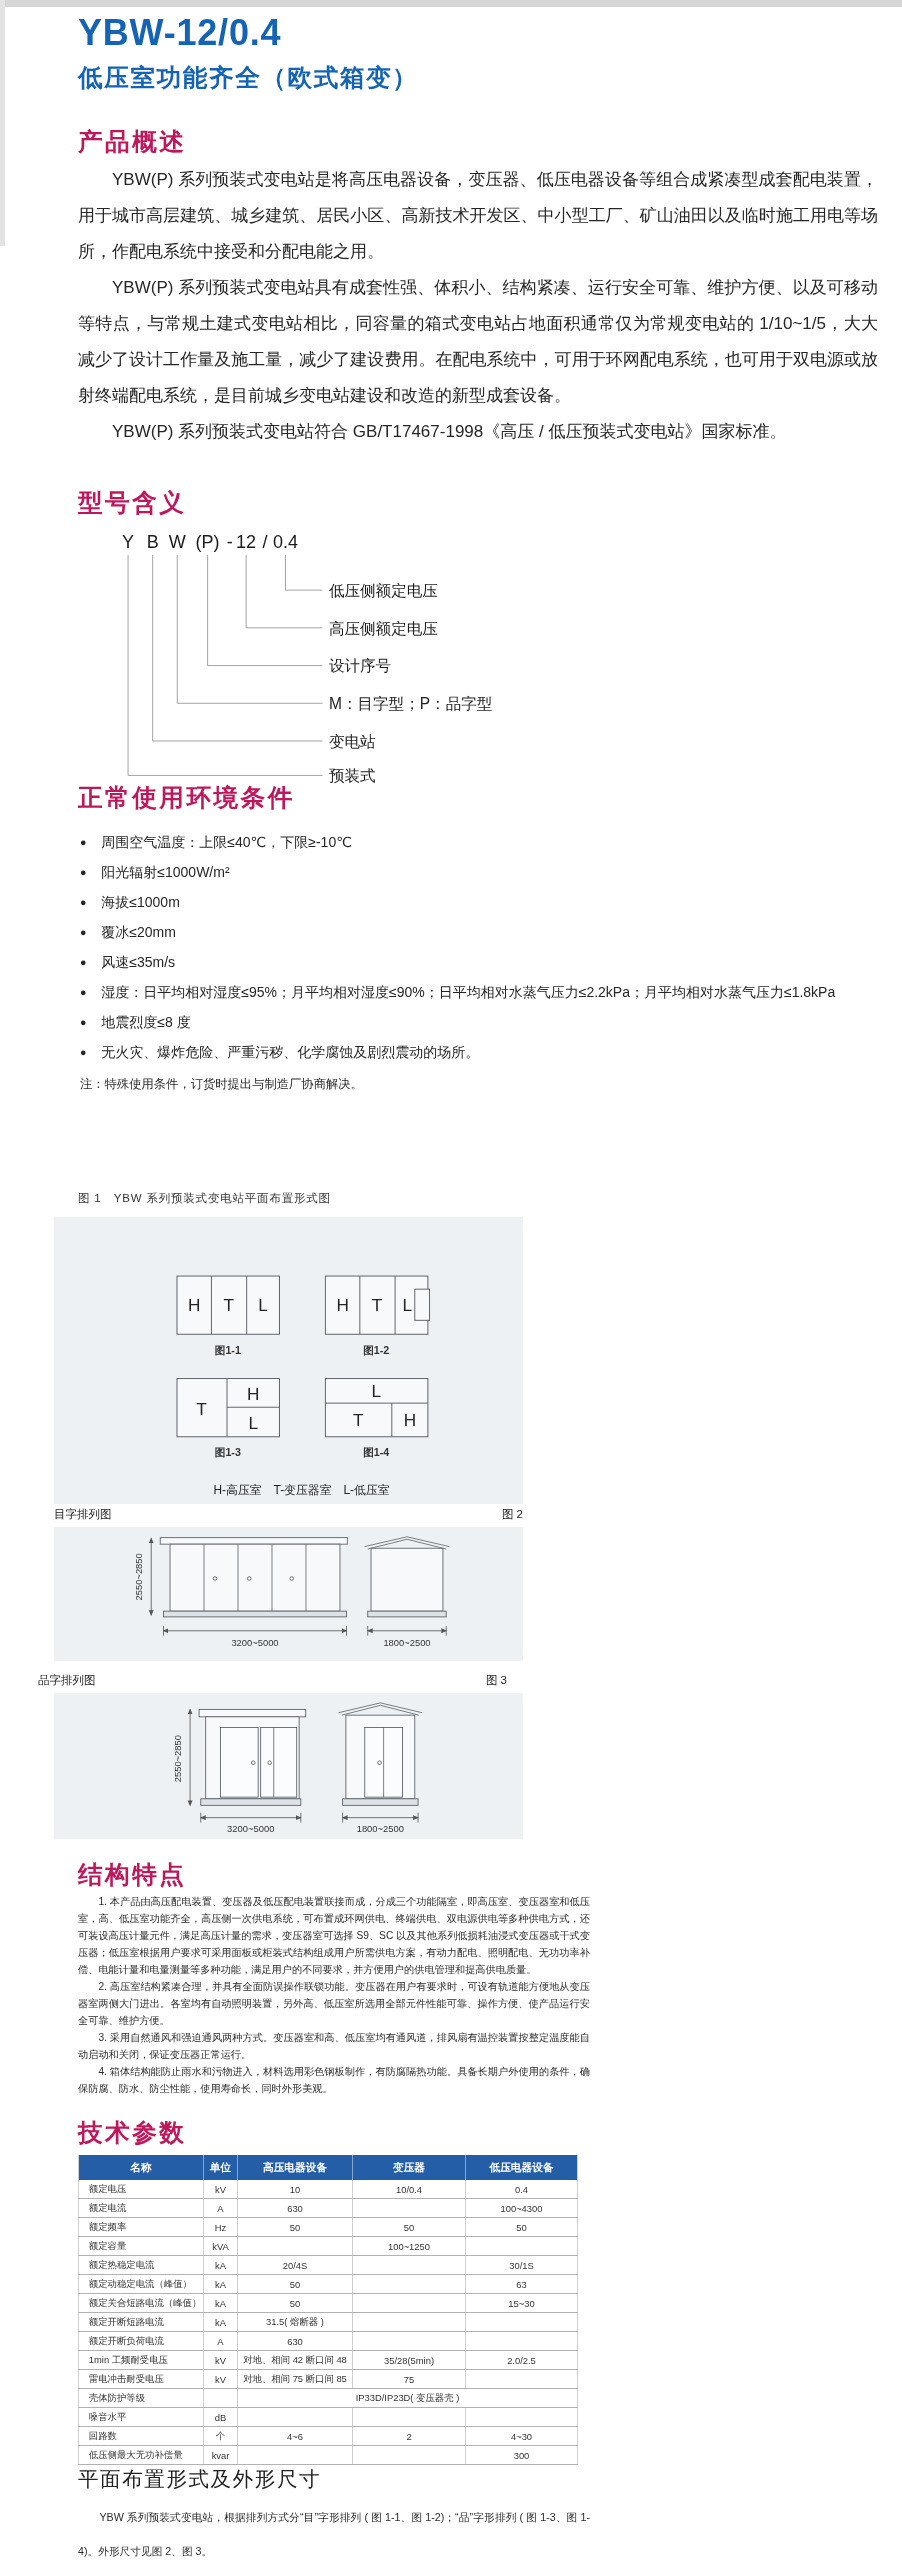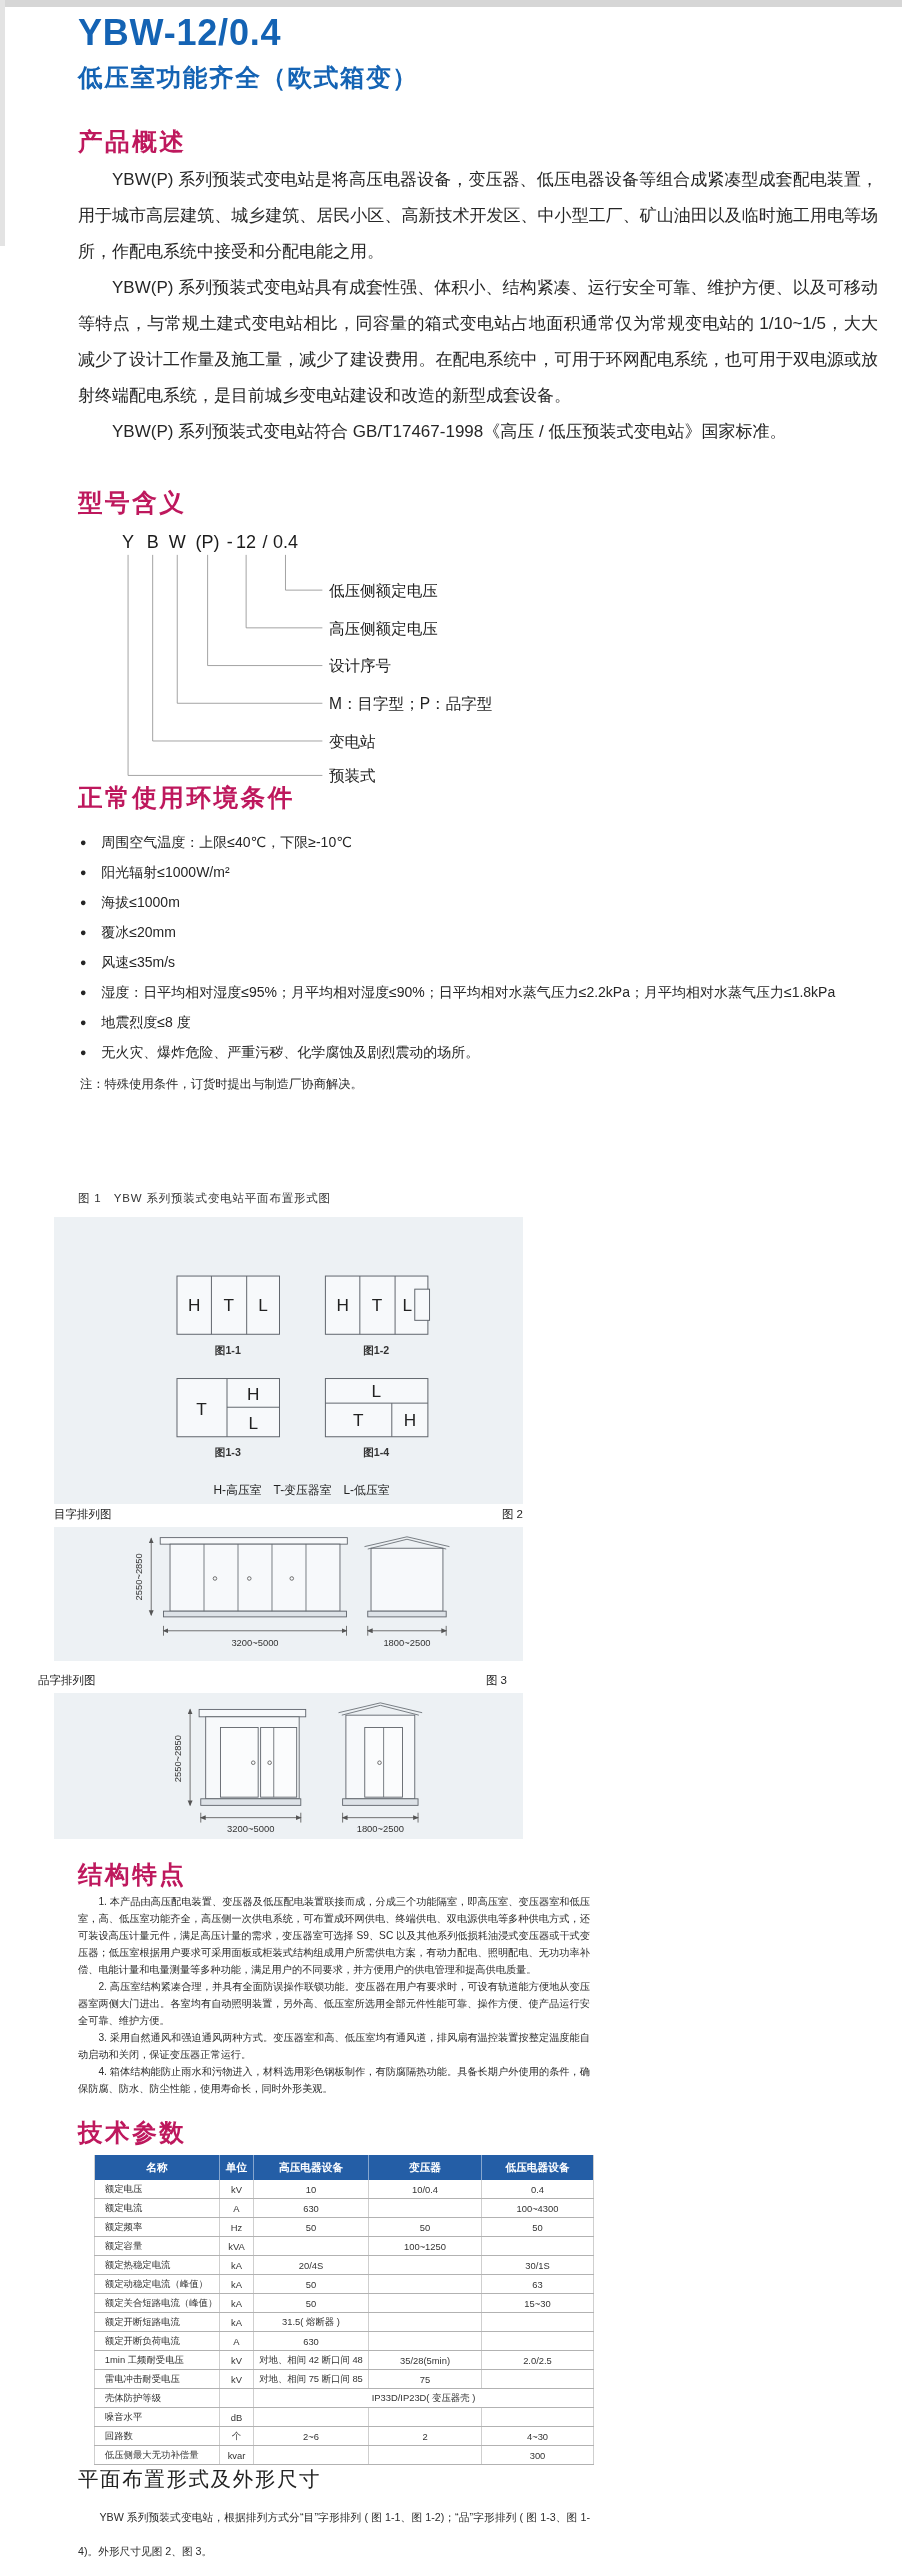--- a/index.html
+++ b/index.html
@@ -264,21 +264,21 @@
 
   <h3 class="sec-h abs" style="left:78px;top:1858px;">结构特点</h3>
   <div class="struct-paras abs" style="left:78px;top:1893px;">
     <p>1. 本产品由高压配电装置、变压器及低压配电装置联接而成，分成三个功能隔室，即高压室、变压器室和低压室，高、低压室功能齐全，高压侧一次供电系统，可布置成环网供电、终端供电、双电源供电等多种供电方式，还可装设高压计量元件，满足高压计量的需求，变压器室可选择 S9、SC 以及其他系列低损耗油浸式变压器或干式变压器；低压室根据用户要求可采用面板或柜装式结构组成用户所需供电方案，有动力配电、照明配电、无功功率补偿、电能计量和电量测量等多种功能，满足用户的不同要求，并方便用户的供电管理和提高供电质量。</p>
     <p>2. 高压室结构紧凑合理，并具有全面防误操作联锁功能。变压器在用户有要求时，可设有轨道能方便地从变压器室两侧大门进出。各室均有自动照明装置，另外高、低压室所选用全部元件性能可靠、操作方便、使产品运行安全可靠、维护方便。</p>
     <p>3. 采用自然通风和强迫通风两种方式。变压器室和高、低压室均有通风道，排风扇有温控装置按整定温度能自动启动和关闭，保证变压器正常运行。</p>
     <p>4. 箱体结构能防止雨水和污物进入，材料选用彩色钢板制作，有防腐隔热功能。具备长期户外使用的条件，确保防腐、防水、防尘性能，使用寿命长，同时外形美观。</p>
   </div>
 
   <h3 class="sec-h abs" style="left:78px;top:2116px;">技术参数</h3>
-  <table class="tech abs" style="left:94px;top:2155px;">
+  <table class="tech abs" style="left:78px;top:2155px;">
     <colgroup>
       <col style="width:125px">
         <col style="width:34px">
         <col style="width:115px">
         <col style="width:113px">
         <col style="width:112px">
     </colgroup>
     <thead>
       <tr>
         <th>名称</th>
@@ -374,21 +374,21 @@
         <tr>
           <td class="name">噪音水平</td>
           <td>dB</td>
           <td></td>
           <td></td>
           <td></td>
         </tr>
         <tr>
           <td class="name">回路数</td>
           <td>个</td>
-          <td>2~6</td>
+          <td>4~6</td>
           <td>2</td>
           <td>4~30</td>
         </tr>
         <tr>
           <td class="name">低压侧最大无功补偿量</td>
           <td>kvar</td>
           <td></td>
           <td></td>
           <td>300</td>
         </tr>

